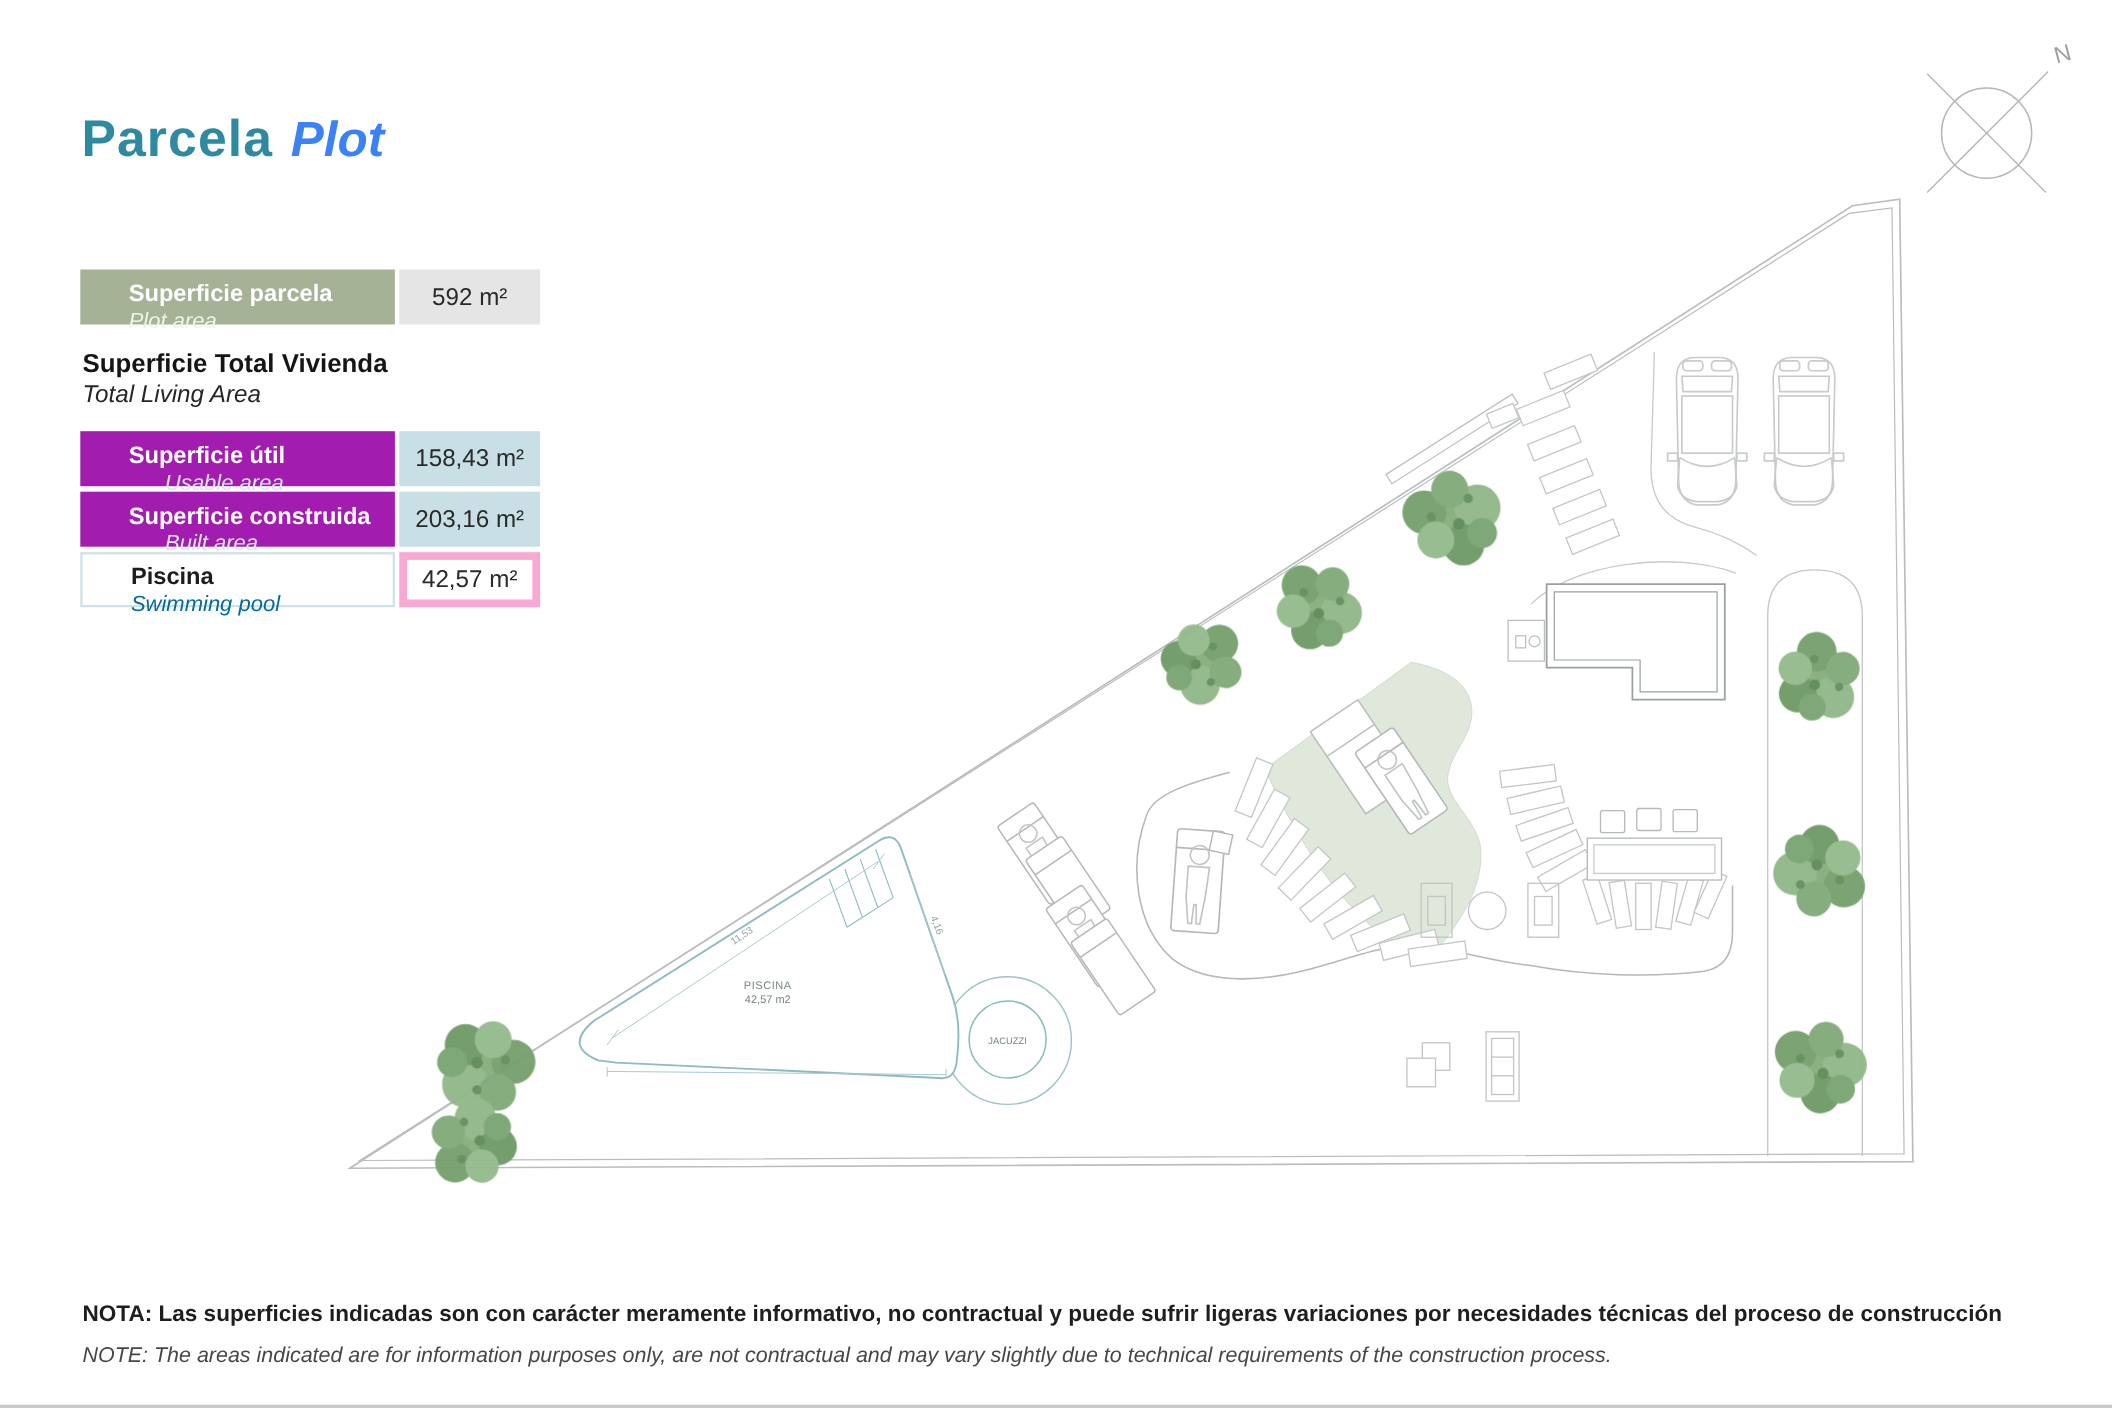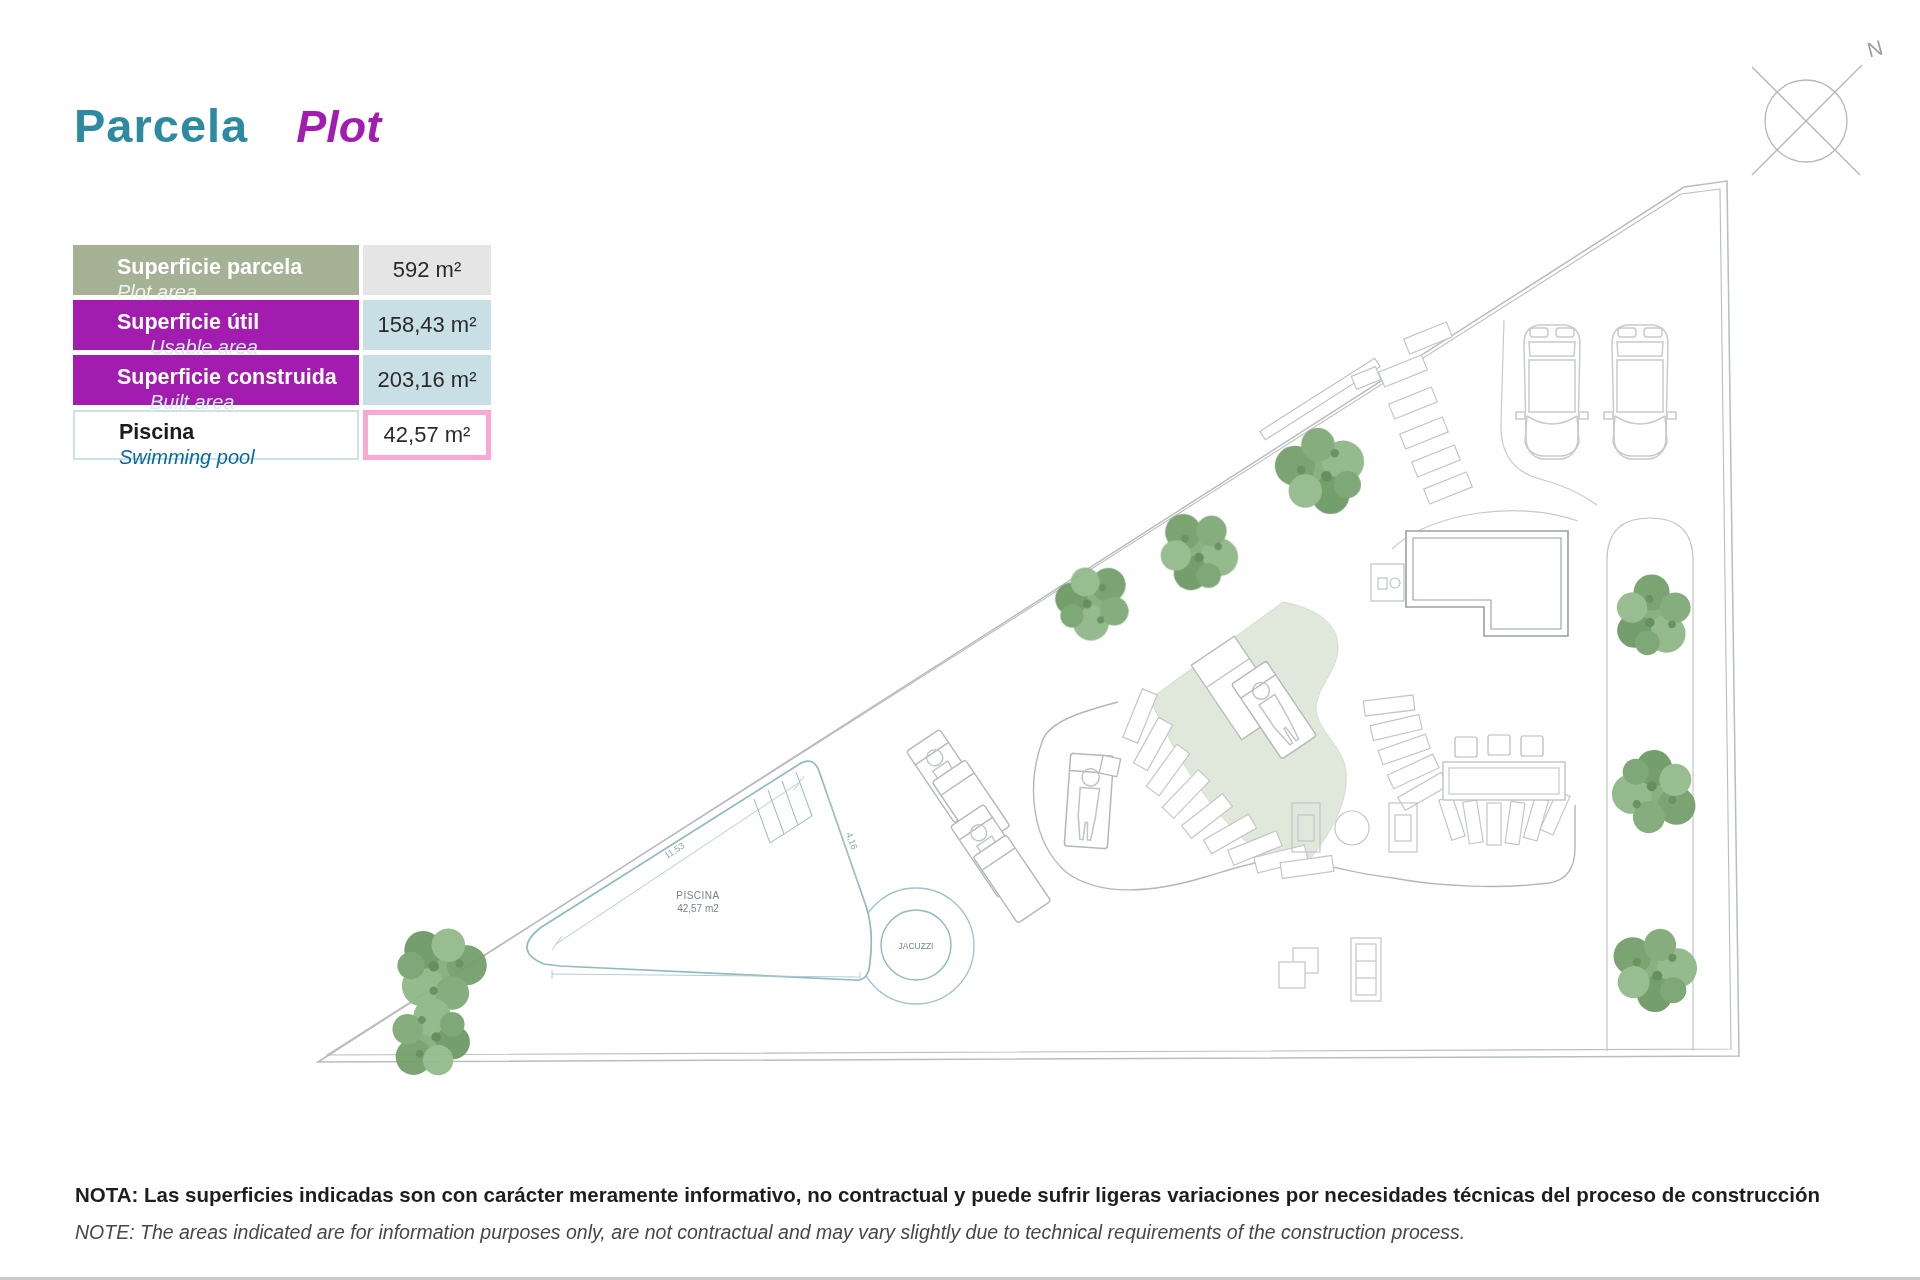--- a/index.html
+++ b/index.html
@@ -1,38 +1,38 @@
 <!DOCTYPE html>
 <html><head>
 <meta charset="utf-8">
 <style>
   html,body{margin:0;padding:0;background:#ffffff;}
   .page{position:relative;width:1920px;height:1280px;background:#fff;overflow:hidden;
         font-family:"Liberation Sans",sans-serif;}
   
   .title{position:absolute;left:74px;top:98px;display:flex;align-items:baseline;}
   .title .t-es{font-size:47px;font-weight:700;color:#2e8aa1;letter-spacing:1px;}
-  .title .t-en{font-size:45px;font-weight:700;font-style:italic;color:#a21caf;margin-left:48px;}
+  .title .t-en{font-size:45px;font-weight:700;font-style:italic;color:#3b82f6;margin-left:16px;}
   
   .areas{position:absolute;left:73px;top:245px;width:418px;}
   .arow{display:flex;gap:4px;margin-bottom:5px;height:50px;}
   .arow .lbl{flex:1;box-sizing:border-box;padding:9px 8px 0 44px;}
   .arow .val{width:128px;display:flex;align-items:center;justify-content:center;
              font-size:22px;color:#2a2a2a;box-sizing:border-box;}
   .l1{font-size:21.5px;font-weight:700;line-height:1.25;}
   .l2{font-size:20px;font-style:italic;line-height:1.15;}
   .green .lbl{background:#a6b295;color:#ffffff;}
   .green .l2{color:#f1f3ea;}
   .green .val{background:#e5e5e5;}
   .teal .lbl{background:#a21caf;color:#ffffff;}
   .teal .l2{color:#d6eaee;margin-left:33px;}
   .teal .val{background:#c7dfe5;}
   .white .lbl{background:#fff;border:2px solid #cde2e8;color:#1c1c1c;padding-top:7px;}
   .white .l2{color:#0369a1;}
-  .white .val{background:#fff;border:5px solid #f9a8d4;}
+  .white .val{background:#fff;border:7px solid #f9a8d4;}
   .section-head{margin:21px 0 21px 2px;}
   .sh1{font-size:23.5px;font-weight:700;color:#151515;line-height:1.25;}
   .sh2{font-size:22px;font-style:italic;color:#262626;}
   
   .note{position:absolute;left:75px;top:1183px;width:1810px;}
   .n1{font-size:20.5px;font-weight:700;color:#1e1e1e;margin-bottom:14px;}
   .n2{font-size:19.5px;font-style:italic;color:#474747;}
   .bottom-strip{position:absolute;left:0;bottom:0;width:100%;height:3px;background:#c9c9c9;}
   svg.plan{position:absolute;left:0;top:0;width:1920px;height:1280px;}
   svg text{font-family:"Liberation Sans",sans-serif;}
@@ -49,20 +49,24 @@
 
   <div class="areas">
     <div class="arow green">
       <div class="lbl">
         <div class="l1">Superficie parcela</div>
         <div class="l2">Plot area</div>
       </div>
       <div class="val">592 m²</div>
     </div>
 
+    <div class="section-head">
+      <div class="sh1">Superficie Total Vivienda</div>
+      <div class="sh2">Total Living Area</div>
+    </div>
 
     <div class="arow teal">
       <div class="lbl">
         <div class="l1">Superficie útil</div>
         <div class="l2">Usable area</div>
       </div>
       <div class="val">158,43 m²</div>
     </div>
 
     <div class="arow teal">

